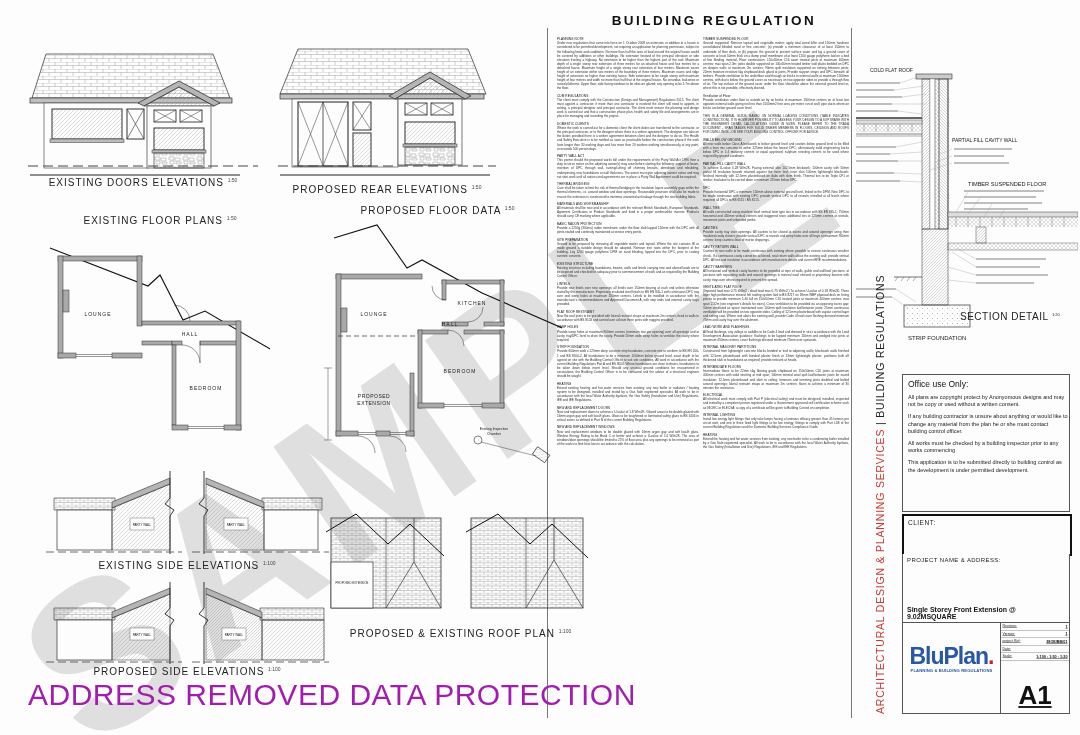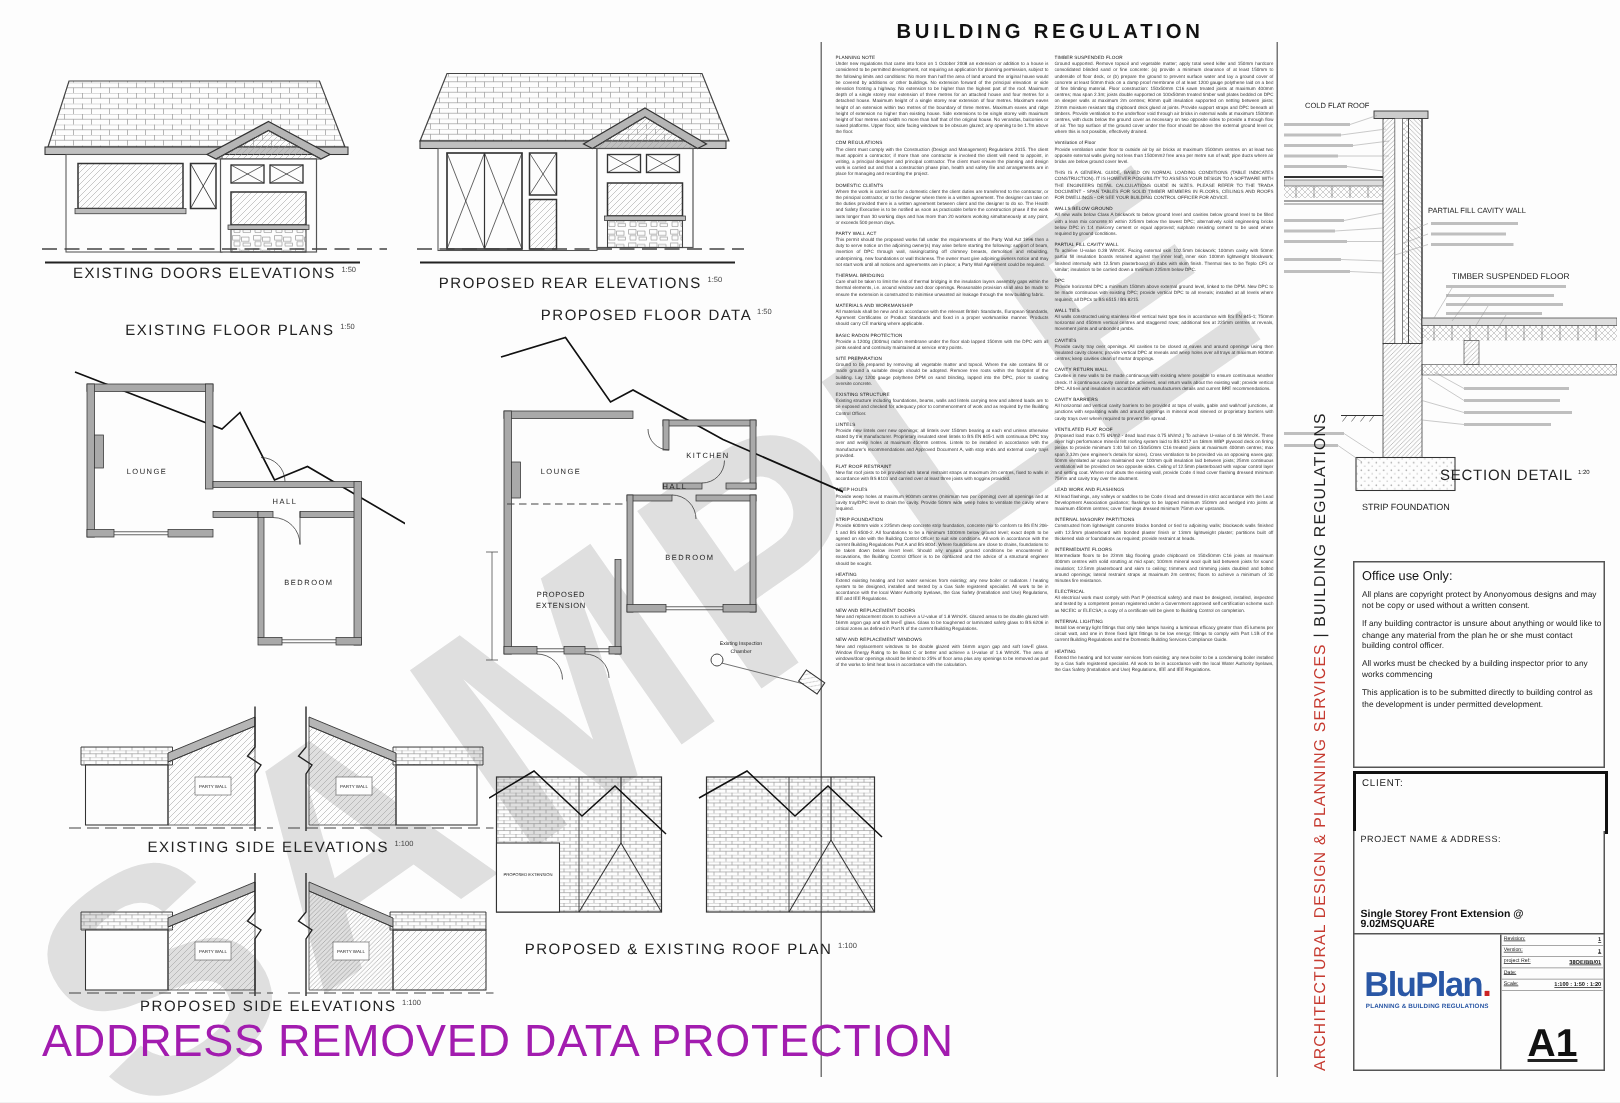--- a/index.html
+++ b/index.html
@@ -3,21 +3,21 @@
 <meta charset="utf-8">
 <style>
   html,body{margin:0;padding:0;background:#e8e8e8;}
   #sheet{position:relative;width:1080px;height:735px;background:#fdfdfd;overflow:hidden;
          font-family:"Liberation Sans",sans-serif;color:#222;}
   .abs{position:absolute;}
   .watermark{position:absolute;left:48px;top:572px;transform:rotate(-35deg);transform-origin:0 50%;
     font-size:210px;font-weight:bold;letter-spacing:10px;color:#cdcdcd;opacity:.62;z-index:0;
     white-space:nowrap;pointer-events:none;}
   .layer{position:absolute;inset:0;z-index:1;}
-  .sheet-title{left:430px;top:13px;width:540px;text-align:center;font-size:13.5px;
+  .sheet-title{left:444px;top:13px;width:540px;text-align:center;font-size:13.5px;
     font-weight:bold;letter-spacing:2.5px;color:#111;}
   .dlabel{font-size:10px;letter-spacing:1px;color:#222;text-align:center;white-space:nowrap;}
   .dscale{font-size:5px;vertical-align:top;letter-spacing:0;color:#444;}
   .vline{width:0;border-left:1px solid #777;}
   .notes{transform:scale(0.5);transform-origin:0 0;font-size:6.2px;line-height:1.32;
     color:#333;text-align:justify;}
   .note-h{margin-top:7px;color:#111;letter-spacing:.2px;}
   .note-b{color:#333;}
   .office-box{left:902px;top:374px;width:166px;height:136px;border:1px solid #555;background:#fdfdfd;}
   .office-inner{width:320px;transform:scale(0.5);transform-origin:0 0;padding:8px 10px;}

